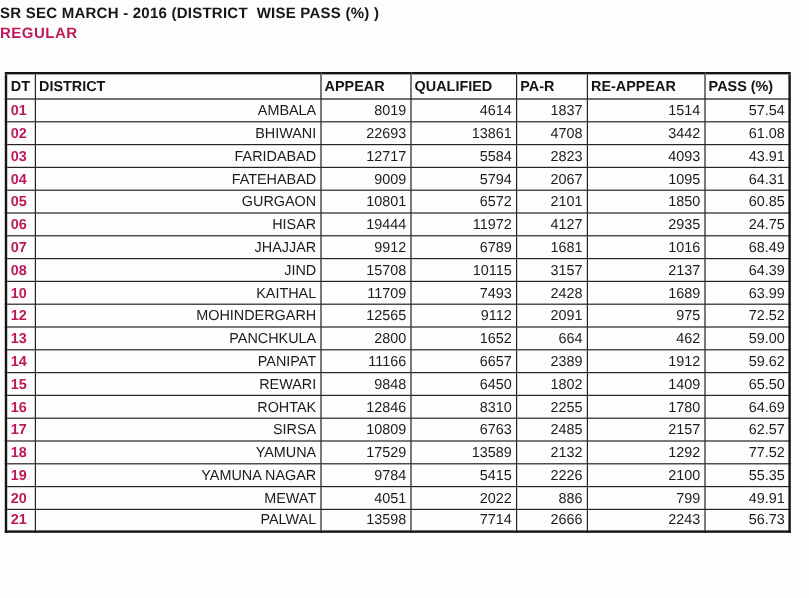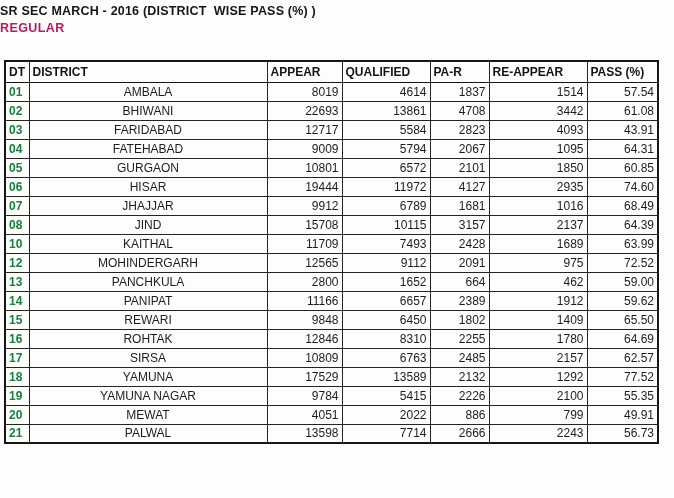--- a/index.html
+++ b/index.html
@@ -53,22 +53,22 @@
   table.results thead th {
     border-top: 2.5px solid #161616;
     border-bottom: 1.5px solid #161616;
     height: 21px;
     font-weight: bold;
     font-size: 12px;
     text-align: left;
     padding-left: 3px;
     color: #141414;
   }
-  td.dt { font-weight: bold; text-align: left; padding-left: 2px; color: #15803d; }
-  td.left { text-align: center; padding-left: 4px; color: #1c1c1c; }
+  td.dt { font-weight: bold; text-align: left; padding-left: 2px; color: #be185d; }
+  td.left { text-align: right; padding-left: 4px; color: #1c1c1c; }
   td.num { text-align: right; padding-right: 4px; color: #1c1c1c; }
 </style>
 </head>
 <body>
 
 <div class="page">
 
   <div class="title-block">
     <div class="title-line1">SR SEC MARCH - 2016 (DISTRICT  WISE PASS (%) )</div>
     <div class="title-line2">REGULAR</div>
@@ -141,21 +141,21 @@
           <td class="num">1850</td>
           <td class="num">60.85</td>
         </tr>
         <tr>
           <td class="dt">06</td>
           <td class="left">HISAR</td>
           <td class="num">19444</td>
           <td class="num">11972</td>
           <td class="num">4127</td>
           <td class="num">2935</td>
-          <td class="num">74.60</td>
+          <td class="num">24.75</td>
         </tr>
         <tr>
           <td class="dt">07</td>
           <td class="left">JHAJJAR</td>
           <td class="num">9912</td>
           <td class="num">6789</td>
           <td class="num">1681</td>
           <td class="num">1016</td>
           <td class="num">68.49</td>
         </tr>

